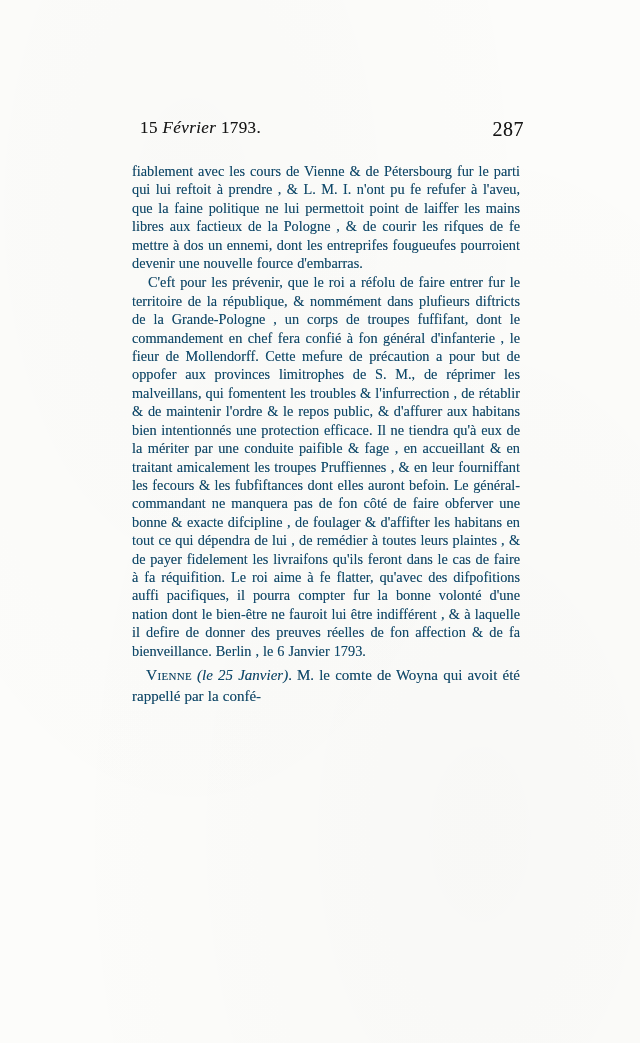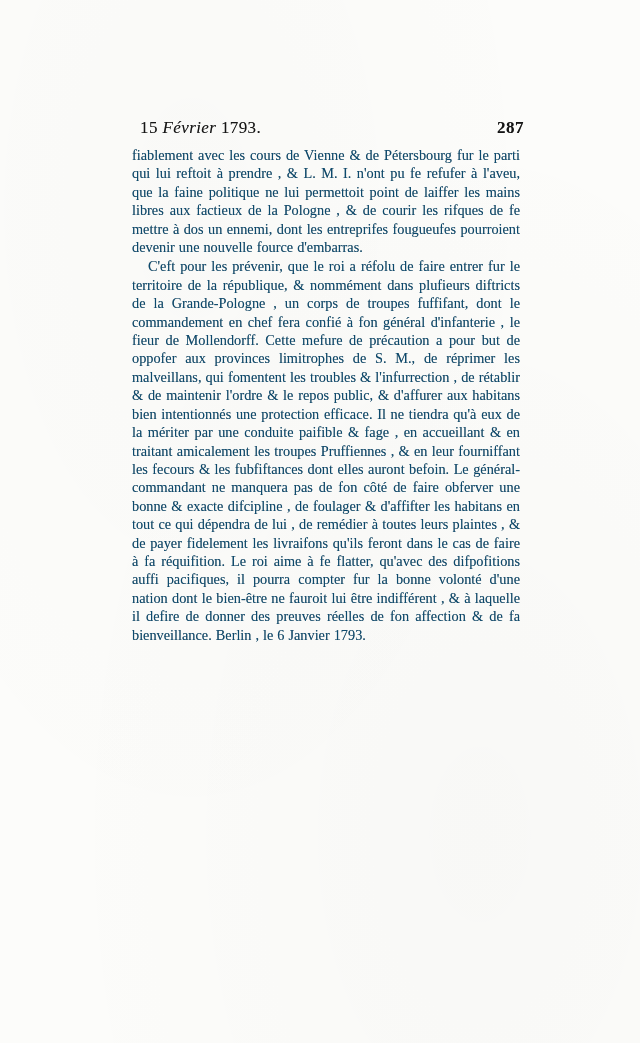--- a/index.html
+++ b/index.html
@@ -30,41 +30,41 @@
     position: absolute;
     left: 132px;
     top: 118px;
     width: 388px;
   }
   .header-line {
     display: flex;
     align-items: baseline;
     justify-content: flex-start;
     height: 26px;
-    margin-bottom: 2px;
+    margin-bottom: 18px;
     position: relative;
   }
   .head-date {
     font-family: "Liberation Serif", serif;
     font-size: 17px;
     letter-spacing: 0.4px;
     margin-left: 8px;
   }
   .head-date .num {
     font-style: normal;
   }
   .head-date .mon {
     font-style: italic;
   }
   .page-num {
     position: absolute;
     right: -4px;
     top: 0px;
-    font-size: 17px;
-    font-weight: bold;
+    font-size: 20px;
+    font-weight: normal;
     letter-spacing: 0.5px;
   }
   .body-text {
     font-size: 14.3px;
     line-height: 18.4px;
     text-align: justify;
     text-justify: inter-word;
     word-spacing: 0.4px;
     color: #0c4a6e;
   }
@@ -115,16 +115,20 @@
       </span>
       <span class="page-num">287</span>
     </div>
 
     <div class="body-text">
 
       <p class="para">fiablement avec les cours de Vienne &amp; de Pétersbourg fur le parti qui lui reftoit à prendre , &amp; L. M. I. n'ont pu fe refufer à l'aveu, que la faine politique ne lui permettoit point de laiffer les mains libres aux factieux de la Pologne , &amp; de courir les rifques de fe mettre à dos un ennemi, dont les entreprifes fougueufes pourroient devenir une nouvelle fource d'embarras.</p>
 
       <p class="para indent">C'eft pour les prévenir, que le roi a réfolu de faire entrer fur le territoire de la république, &amp; nommément dans plufieurs diftricts de la Grande-Pologne , un corps de troupes fuffifant, dont le commandement en chef fera confié à fon général d'infanterie , le fieur de Mollendorff. Cette mefure de précaution a pour but de oppofer aux provinces limitrophes de S. M., de réprimer les malveillans, qui fomentent les troubles &amp; l'infurrection , de rétablir &amp; de maintenir l'ordre &amp; le repos public, &amp; d'affurer aux habitans bien intentionnés une protection efficace. Il ne tiendra qu'à eux de la mériter par une conduite paifible &amp; fage , en accueillant &amp; en traitant amicalement les troupes Pruffiennes , &amp; en leur fourniffant les fecours &amp; les fubfiftances dont elles auront befoin. Le général-commandant ne manquera pas de fon côté de faire obferver une bonne &amp; exacte difcipline , de foulager &amp; d'affifter les habitans en tout ce qui dépendra de lui , de remédier à toutes leurs plaintes , &amp; de payer fidelement les livraifons qu'ils feront dans le cas de faire à fa réquifition. Le roi aime à fe flatter, qu'avec des difpofitions auffi pacifiques, il pourra compter fur la bonne volonté d'une nation dont le bien-être ne fauroit lui être indifférent , &amp; à laquelle il defire de donner des preuves réelles de fon affection &amp; de fa bienveillance. Berlin , le 6 Janvier 1793.</p>
 
+      <p class="para last-para tail-line">
+        <span class="lead smallcaps">Vienne</span>
+        <span class="italic">(le 25 Janvier)</span><span>. M. le comte de Woyna qui avoit été rappellé par la confé-</span>
+      </p>
 
     </div>
   </div>
 </div>
 
 </body></html>

